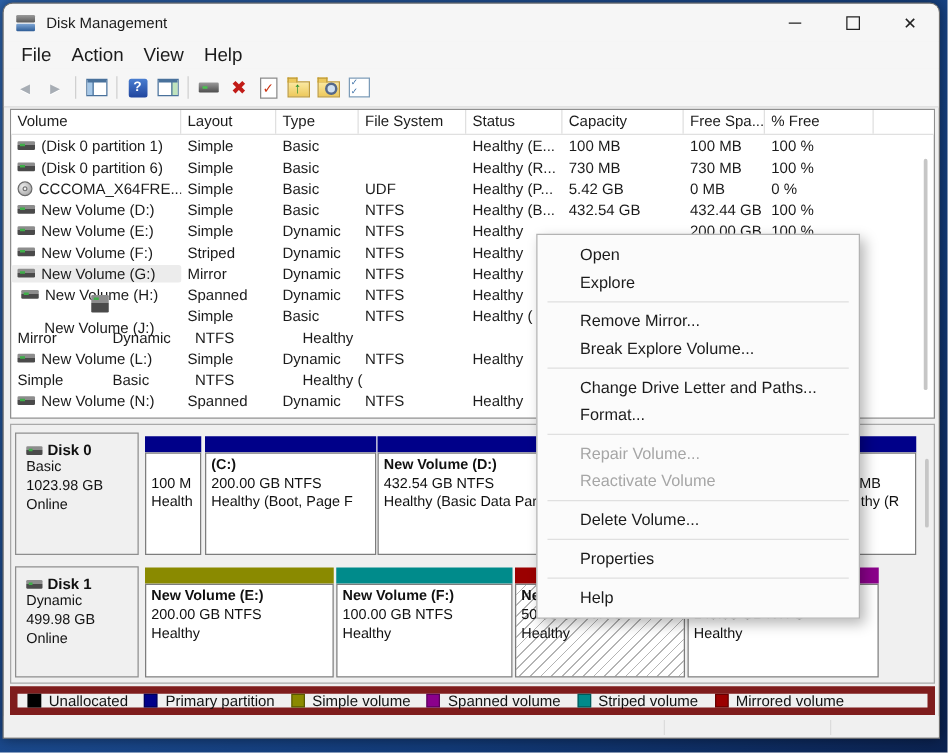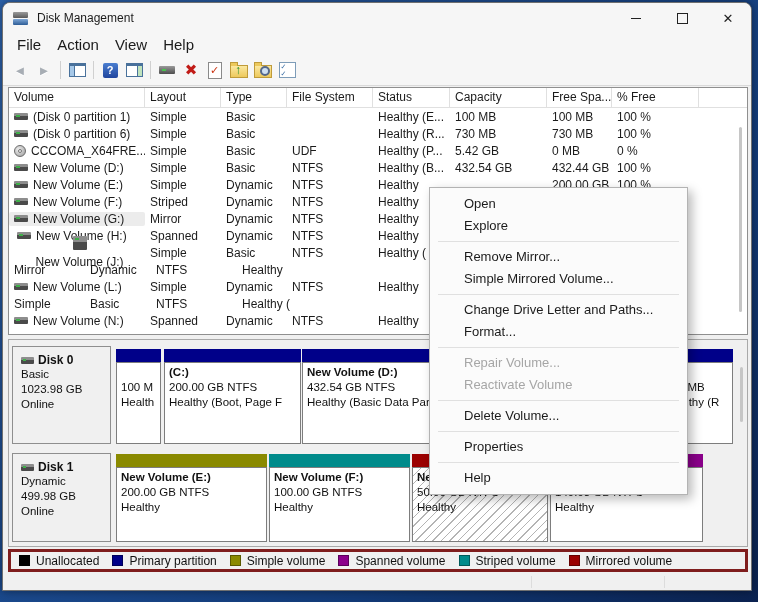--- a/index.html
+++ b/index.html
@@ -80,21 +80,21 @@
   .ic-drive-sm::after{content:"";position:absolute;left:2px;top:2px;width:3px;height:2px;background:#3fae49;}
   .part{position:absolute;box-sizing:border-box;}
   .pband{height:13px;width:100%;}
   .pbody{position:absolute;left:0;right:0;background:#fff;border:1px solid #7d7d7d;box-sizing:border-box;
     padding:2px 4px;overflow:hidden;}
   .pbody.hatched{background-image:repeating-linear-gradient(135deg,rgba(255,255,255,0) 0 5px,#b4b4b4 5px 6px);}
   .pline{display:block;font-size:11.5px;line-height:15px;white-space:nowrap;color:#111;height:15px;}
   .pline.t{font-weight:bold;}
   .bscroll{position:absolute;right:4px;top:27px;width:3px;height:55px;background:#c6c6c6;border-radius:2px;}
   
-  .legendbar{position:absolute;left:5px;top:546px;width:740px;height:23px;border:3px solid #7f1d1d;background:#f0f0f0;
+  .legendbar{position:absolute;left:5px;top:546px;width:740px;height:23px;border:6px solid #7f1d1d;background:#f0f0f0;
     box-sizing:border-box;display:flex;align-items:center;padding-left:8px;gap:13px;}
   .leg-item{display:flex;align-items:center;gap:6px;font-size:12px;color:#111;}
   .leg-sq{width:11px;height:11px;display:inline-block;border:1px solid rgba(0,0,0,.35);box-sizing:border-box;}
   
   .statusbar{position:absolute;left:0;right:0;top:570px;height:17px;background:#f0f0f0;}
   .sdiv{position:absolute;top:3px;width:1px;height:12px;background:#dcdcdc;}
   
   .ctxmenu{position:absolute;left:426px;top:184px;width:259px;background:#fbfbfb;border:1px solid #b3b3b3;
     box-shadow:4px 4px 10px rgba(0,0,0,.28);padding:5px 0;z-index:50;box-sizing:border-box;}
   .mi{height:22px;line-height:22px;font-size:13px;color:#1b1b1b;padding-left:34px;white-space:nowrap;}
@@ -473,21 +473,21 @@
   <div class="statusbar">
     <span class="sdiv" style="left:528px;"></span>
     <span class="sdiv" style="left:661px;"></span>
   </div>
 
   <div class="ctxmenu" id="ctxmenu">
       <div class="mi">Open</div>
       <div class="mi">Explore</div>
       <div class="msep"></div>
       <div class="mi">Remove Mirror...</div>
-      <div class="mi">Simple Mirrored Volume...</div>
+      <div class="mi">Break Explore Volume...</div>
       <div class="msep"></div>
       <div class="mi">Change Drive Letter and Paths...</div>
       <div class="mi">Format...</div>
       <div class="msep"></div>
       <div class="mi disabled">Repair Volume...</div>
       <div class="mi disabled">Reactivate Volume</div>
       <div class="msep"></div>
       <div class="mi">Delete Volume...</div>
       <div class="msep"></div>
       <div class="mi">Properties</div>

